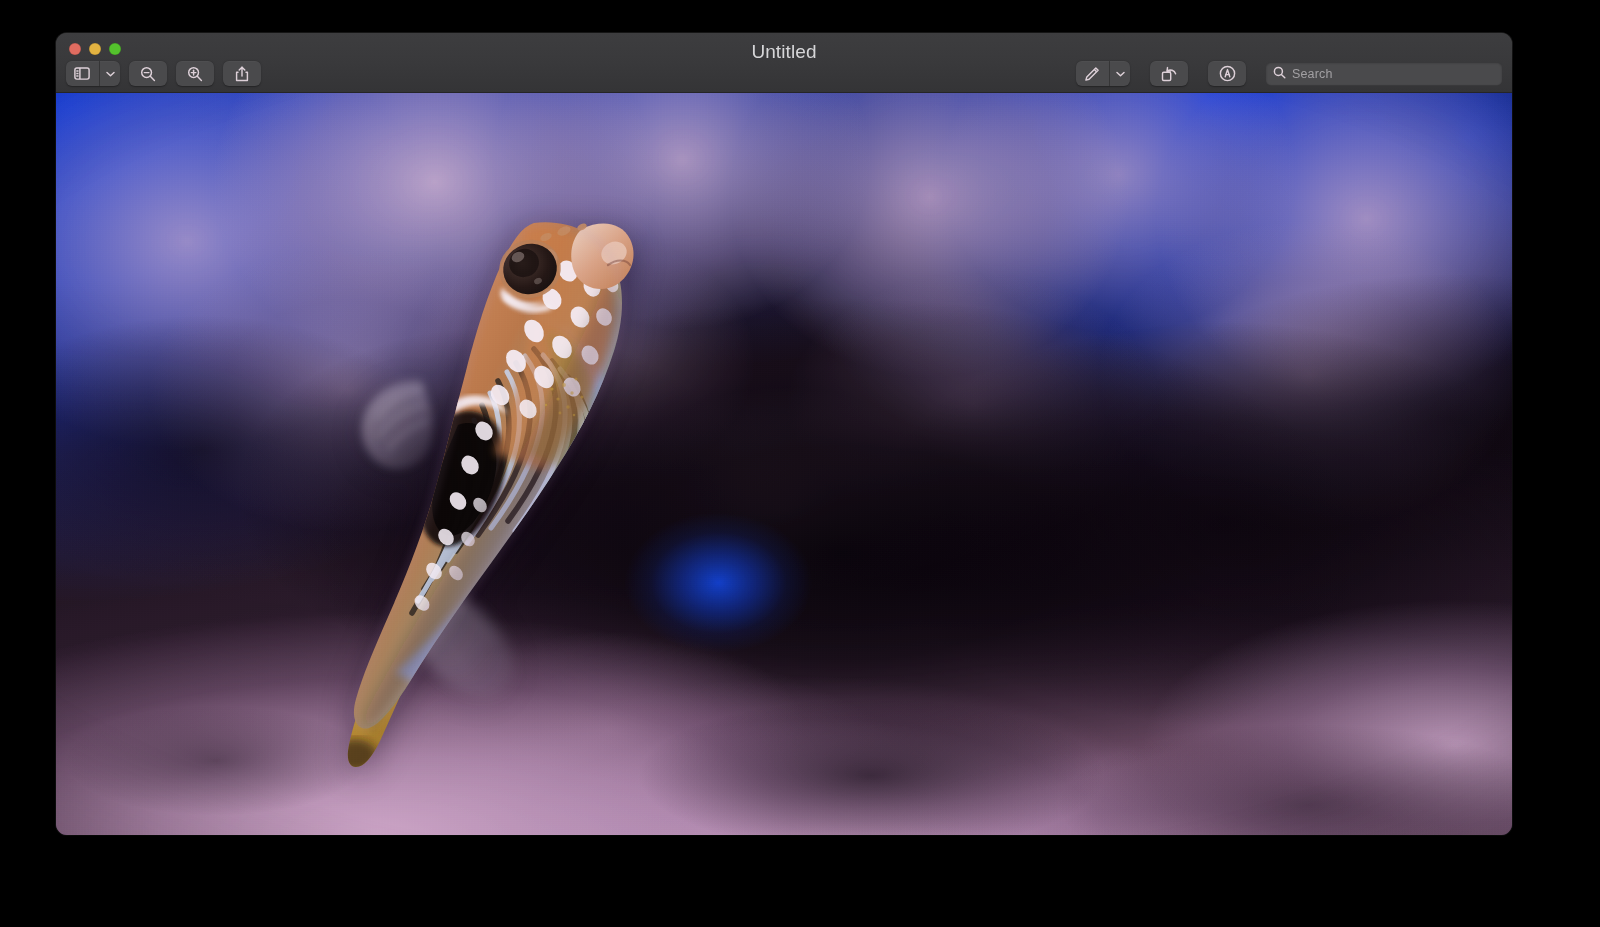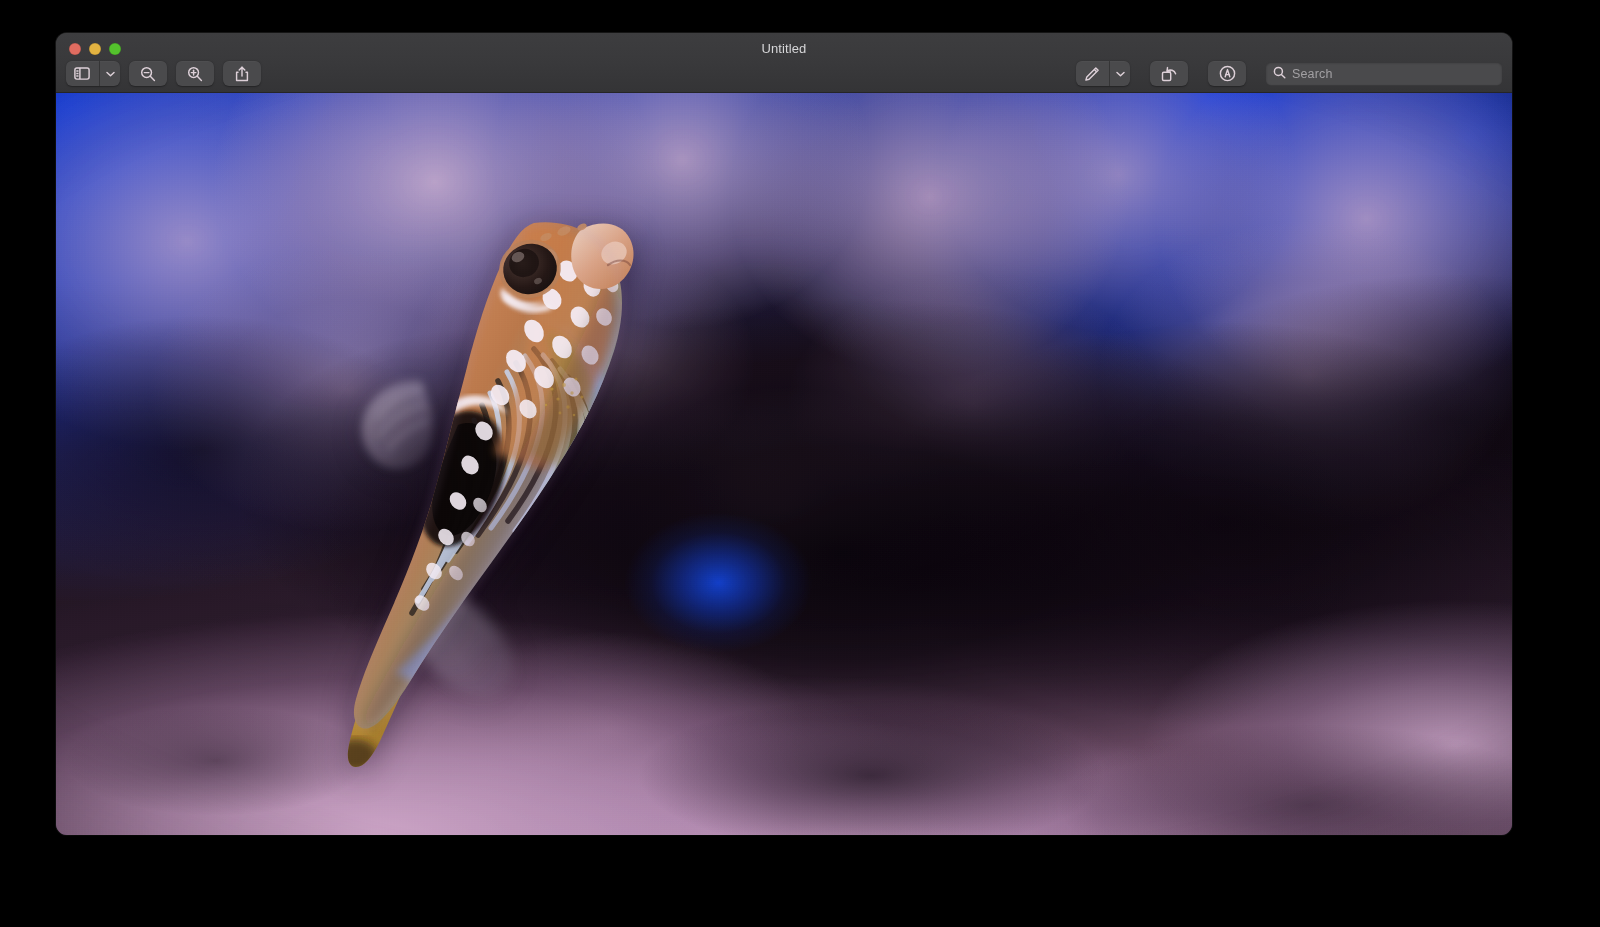--- a/index.html
+++ b/index.html
@@ -60,21 +60,21 @@
   }
   .light.close    { background: #e06c60; box-shadow: inset 0 0 0 .5px rgba(0,0,0,.22); }
   .light.minimize { background: #e3b341; box-shadow: inset 0 0 0 .5px rgba(0,0,0,.22); }
   .light.zoom     { background: #54c22d; box-shadow: inset 0 0 0 .5px rgba(0,0,0,.22); }
 
   .win-title {
     position: absolute;
     left: 0; right: 0;
     top: 8px;
     text-align: center;
-    font-size: 13px;
+    font-size: 19px;
     color: #d6d6d8;
     letter-spacing: .1px;
     pointer-events: none;
   }
 
   
   .toolbar-left {
     position: absolute;
     left: 10px;
     top: 28px;

